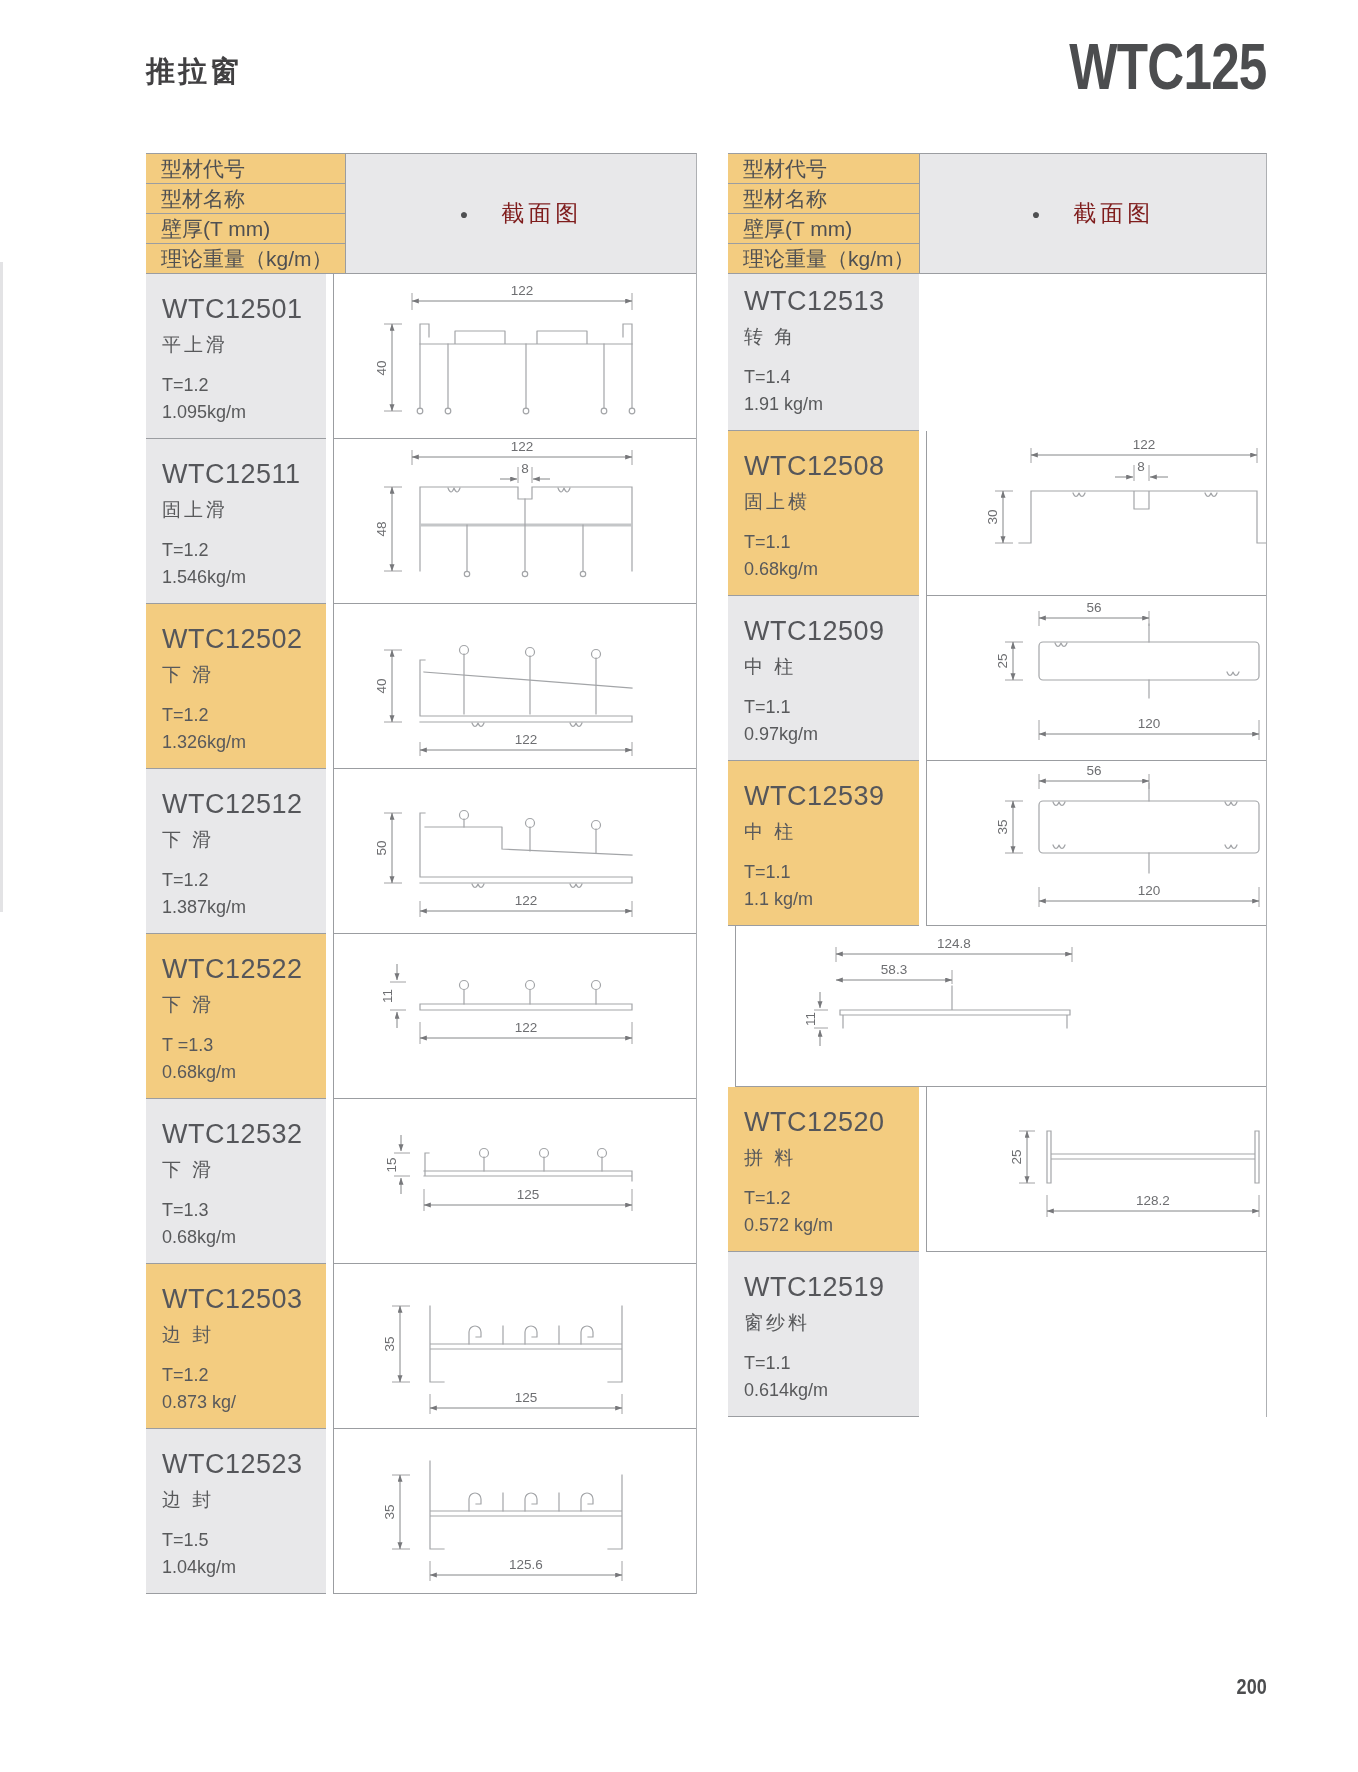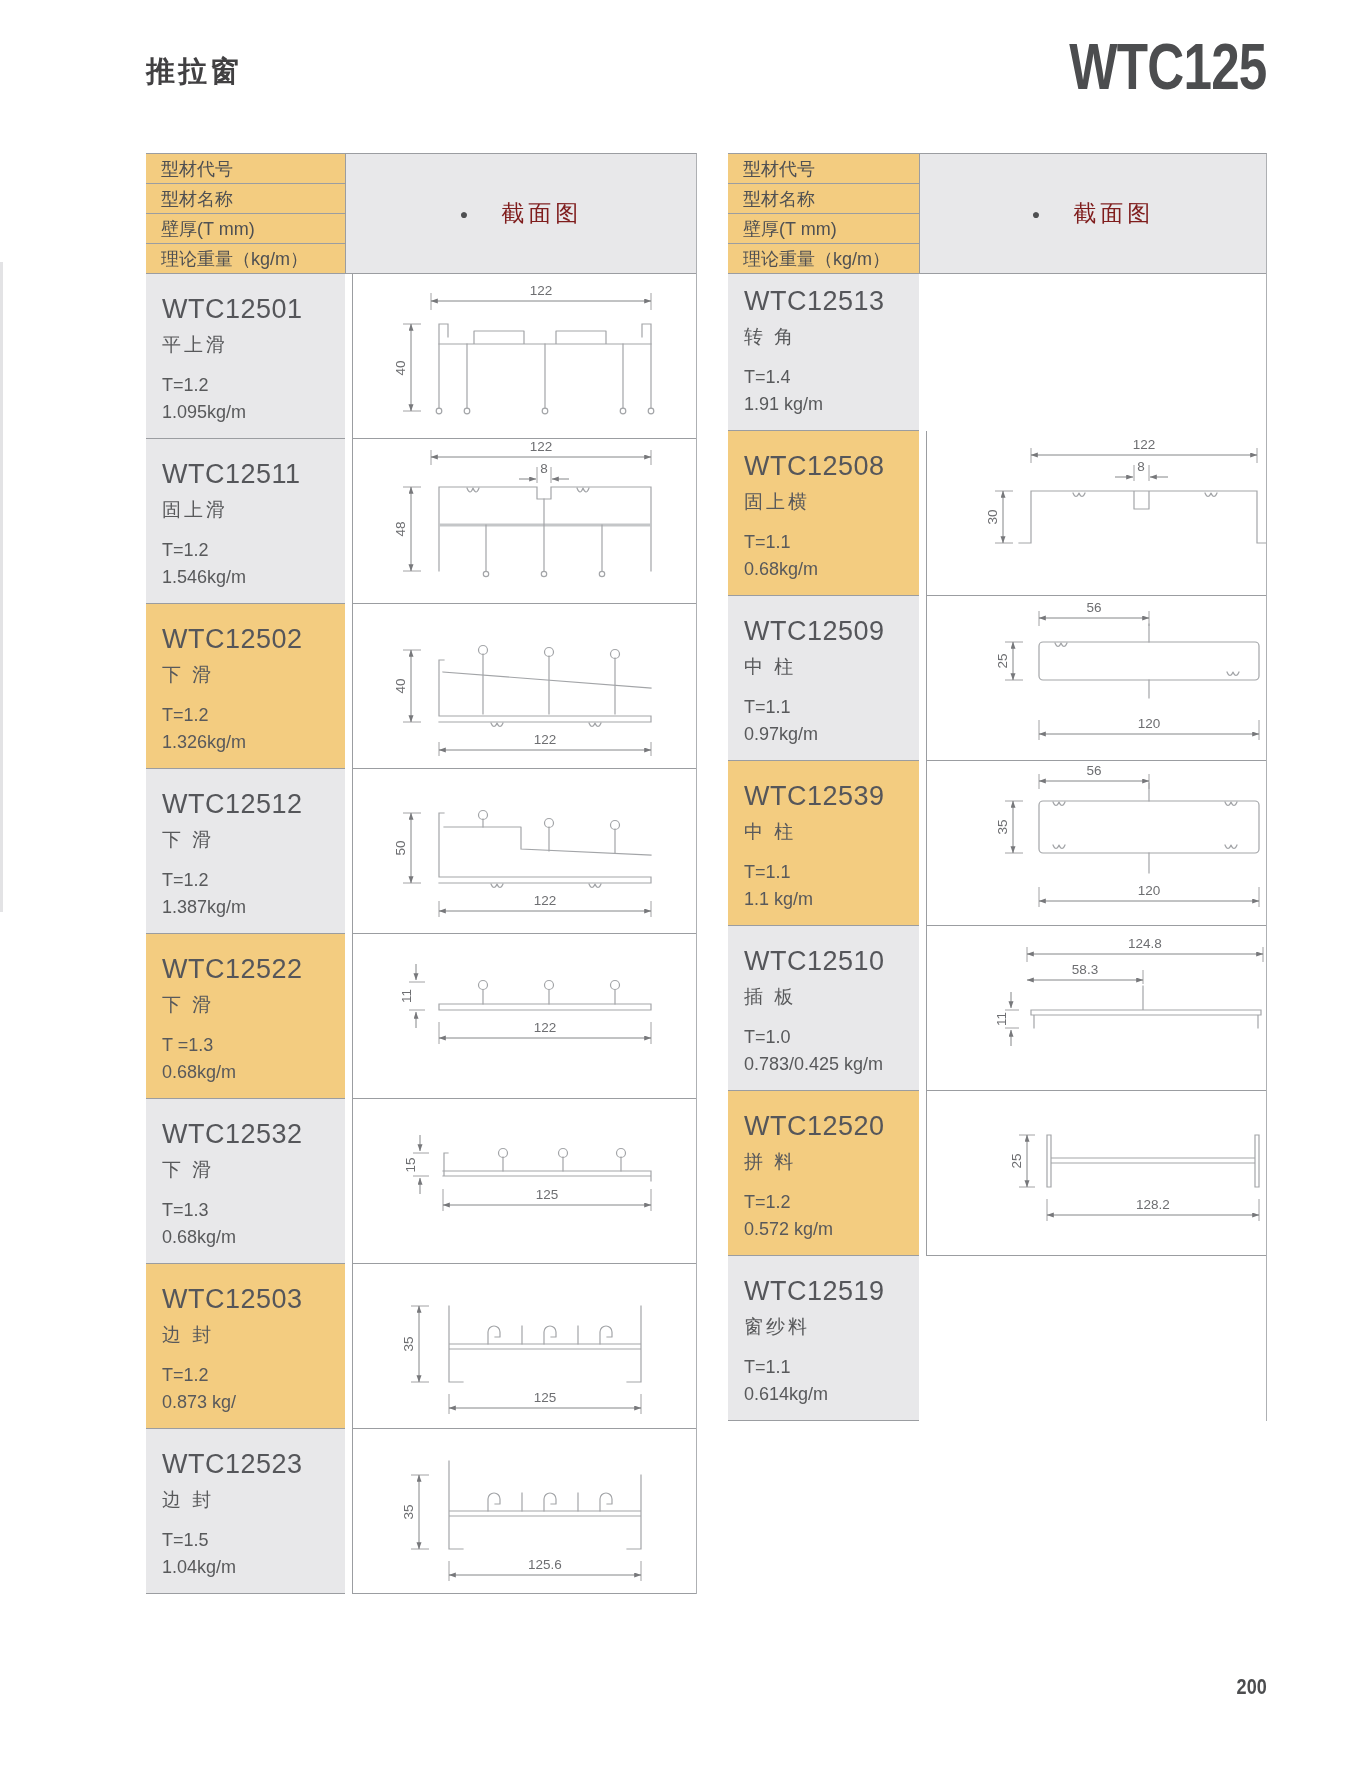--- a/index.html
+++ b/index.html
@@ -13,29 +13,29 @@
   .page-number{position:absolute;right:91px;top:1674px;font-size:22px;font-weight:700;color:#4c4d4f;
          transform:scaleX(.82);transform-origin:100% 50%;}
   .edge-sliver{position:absolute;left:0;top:262px;width:3px;height:650px;background:#e3e3e5;}
 
   .ptable{position:absolute;top:153px;border-top:1px solid #9b9da1;border-right:1px solid #aeb0b3;}
   .ptable.left{left:146px;width:550px;}
   .ptable.right{left:728px;width:538px;}
   .row{display:flex;}
   .cell-label{box-sizing:border-box;border-bottom:1px solid #9b9da1;background:#e8e8ea;flex:0 0 auto;
               display:flex;flex-direction:column;padding:20px 8px 12px 16px;}
-  .ptable.left .cell-label{width:199px;}
+  .ptable.left .cell-label{width:180px;}
   .ptable.right .cell-label{width:191px;}
   .cell-label.hl{background:#f3cc80;}
   .cell-diagram{box-sizing:border-box;flex:1 1 auto;background:#fff;border-bottom:1px solid #9b9da1;
                 border-left:1px solid #9b9da1;overflow:hidden;margin-left:7px;}
   .cell-diagram svg{display:block;}
 
   .hdr-label{box-sizing:border-box;height:30px;display:flex;align-items:center;padding-left:15px;
-             background:#f3cc80;border-bottom:1px solid #9b9da1;font-size:18px;color:#4f5052;}
+             background:#f3cc80;border-bottom:1px solid #9b9da1;font-size:21px;color:#4f5052;}
   .hdr-diagram{box-sizing:border-box;height:120px;background:#e8e8ea;border-bottom:1px solid #9b9da1;
                border-left:1px solid #9b9da1;display:flex;align-items:center;justify-content:center;}
   .hdr-diagram .bullet{font-size:14px;margin-right:8px;color:#4f5052;}
   .hdr-diagram .sec{font-size:23px;letter-spacing:4px;color:#7f1d1d;font-weight:400;margin-left:25px;}
 
   .code{font-size:27px;color:#55565a;letter-spacing:.5px;}
   .pname{font-size:19px;margin-top:7px;letter-spacing:3px;}
   .spec{margin-top:14px;font-size:18px;line-height:27px;}
   .tall-center{justify-content:center;padding-top:12px;}
 
@@ -422,28 +422,20 @@
         <path class="p" d="M126,41 q3,7 6,0 q3,7 6,0 M298,41 q3,7 6,0 q3,7 6,0 M126,84 q3,7 6,0 q3,7 6,0 M298,84 q3,7 6,0 q3,7 6,0"></path>
         <line class="e" x1="112" y1="126" x2="112" y2="146"></line>
           <line class="e" x1="332" y1="126" x2="332" y2="146"></line>
         <line class="d" x1="112" y1="140" x2="332" y2="140" marker-start="url(#arr)" marker-end="url(#arr)"></line>
         <text class="t" x="222" y="134" text-anchor="middle">120</text>
       </svg>
     </div>
   </div>
 
   <div class="row">
-    <div class="cell-label">
-      <div class="code">WTC12510</div>
-      <div class="pname">插 板</div>
-      <div class="spec">
-        <div>T=1.0</div>
-        <div>0.783/0.425 kg/m</div>
-      </div>
-    </div>
     <div class="cell-diagram">
       <svg width="346" height="160" viewBox="0 0 346 160">
         <line class="e" x1="100" y1="21" x2="100" y2="36"></line>
           <line class="e" x1="336" y1="21" x2="336" y2="36"></line>
         <line class="d" x1="100" y1="28" x2="336" y2="28" marker-start="url(#arr)" marker-end="url(#arr)"></line>
         <text class="t" x="218" y="22" text-anchor="middle">124.8</text>
         <line class="e" x1="216" y1="44" x2="216" y2="58"></line>
         <line class="d" x1="100" y1="54" x2="216" y2="54" marker-start="url(#arr)" marker-end="url(#arr)"></line>
         <text class="t" x="158" y="48" text-anchor="middle">58.3</text>
         <line class="e" x1="78" y1="84" x2="92" y2="84"></line>

